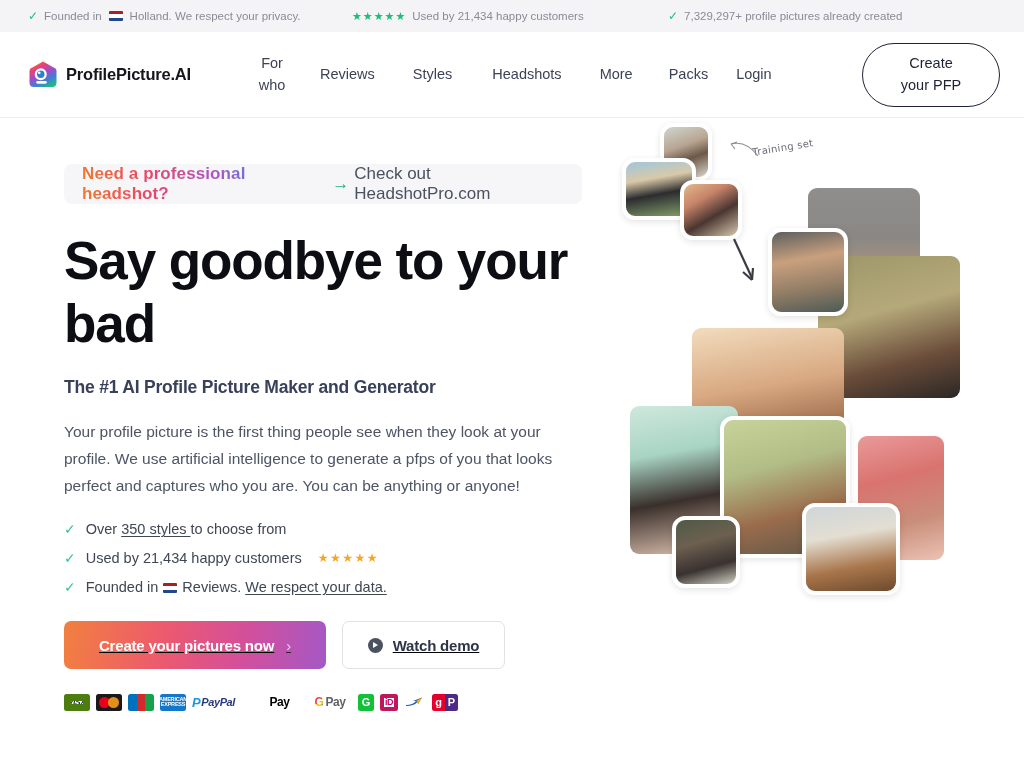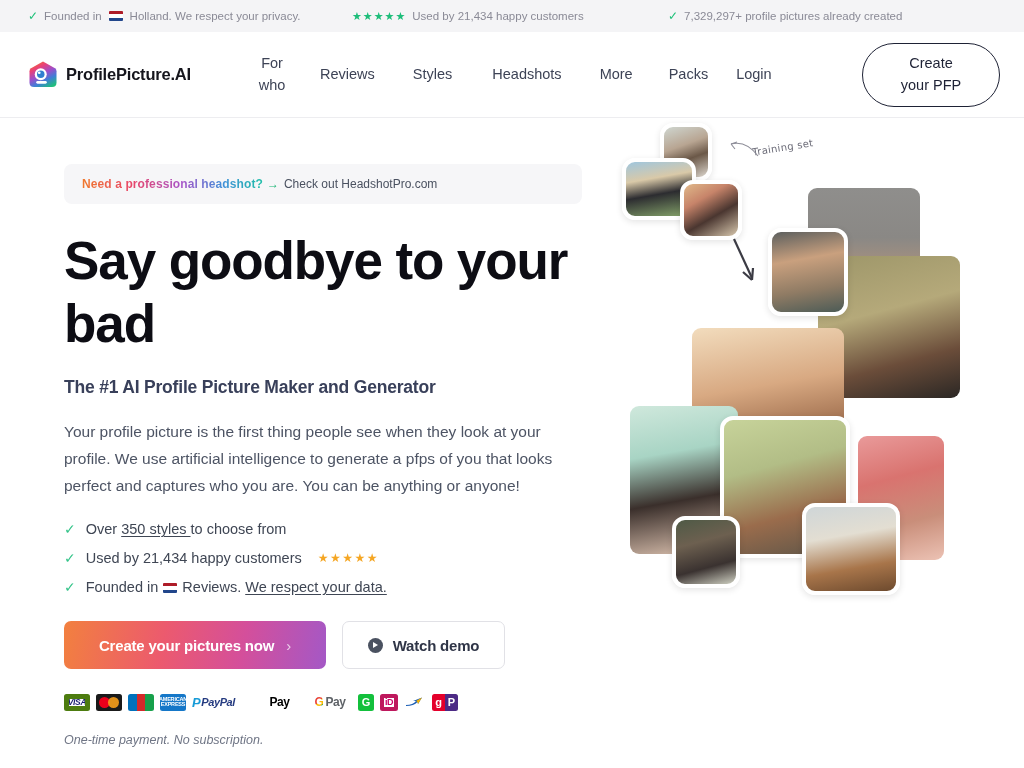--- a/index.html
+++ b/index.html
@@ -126,21 +126,21 @@
   }
 
   .promo-banner {
     background: #f6f6f8;
     border-radius: 8px;
     height: 40px;
     width: 518px;
     display: flex;
     align-items: center;
     padding: 0 18px;
-    font-size: 12px;
+    font-size: 17px;
     cursor: pointer;
   }
   .promo-strong {
     font-weight: bold;
     background: linear-gradient(90deg, #f0792c 0%, #e8456b 28%, #a855c8 55%, #3f8fd8 78%, #1fbfa8 100%);
     -webkit-background-clip: text;
     background-clip: text;
     color: transparent;
     letter-spacing: 0.1px;
   }
@@ -189,20 +189,21 @@
   }
   .feature-check { color: #35c48a; font-size: 14px; line-height: 1; }
   .u-link { text-decoration: underline; color: #3f4654; text-underline-offset: 2px; }
   .stars-amber { color: #f5a623; font-size: 12px; letter-spacing: 1.5px; margin-left: 6px; }
 
   .cta-row {
     margin-top: 26px;
     display: flex;
     align-items: center;
     gap: 16px;
+    text-decoration: underline;
   }
   .btn-primary {
     width: 262px;
     height: 48px;
     border: none;
     border-radius: 7px;
     background: linear-gradient(100deg, #f2803f 0%, #ec5a6e 38%, #d44f9b 68%, #a458c6 100%);
     color: #fff;
     font-size: 15px;
     font-weight: bold;
@@ -261,21 +262,21 @@
     border-radius: 2.5px;
     display: flex;
     align-items: center;
     justify-content: center;
     font-size: 8px;
     font-weight: bold;
     font-family: "Liberation Sans", sans-serif;
     overflow: hidden;
     flex: none;
   }
-  .pay-visa { width: 26px; background: #fff; border: 5px solid #4d7c0f; color: #1a1f71; font-style: italic; font-size: 8.5px; letter-spacing: -0.3px; }
+  .pay-visa { width: 26px; background: #fff; border: 7px solid #4d7c0f; color: #1a1f71; font-style: italic; font-size: 8.5px; letter-spacing: -0.3px; }
   .pay-mc { width: 26px; background: #1a1a1a; position: relative; }
   .pay-mc i { position: absolute; width: 11px; height: 11px; border-radius: 50%; top: 3px; }
   .pay-mc i:nth-child(1) { background: #eb001b; left: 3px; }
   .pay-mc i:nth-child(2) { background: #f79e1b; right: 3px; mix-blend-mode: normal; opacity: .9; }
   .pay-jcb { width: 26px; background: linear-gradient(90deg,#0071bc 33%,#d32a2a 33% 66%,#17a04b 66%); color:#fff; font-size:6px; letter-spacing:-0.2px;}
   .pay-amex { width: 26px; background: #1577c8; color: #fff; font-size: 5.5px; line-height: 1; text-align:center; letter-spacing:-0.2px; }
   .pay-paypal { width: 58px; background: #fff; color: #253b80; font-size: 11px; font-style: italic; justify-content: flex-start; letter-spacing: -0.4px; }
   .pp-mark { color: #179bd7; font-weight: bold; margin-right: 1px; font-size: 13px; }
   .pay-apple { width: 46px; background: #fff; color: #000; font-size: 12px; letter-spacing: -0.4px; gap: 1px; }
   .pay-gpay { width: 44px; background: #fff; color: #5f6368; font-size: 12px; letter-spacing: -0.4px; gap: 2px; }
@@ -470,21 +471,20 @@
             <path d="M2 9 Q9 9 12 5 L9 5 L18 1.5 L14 8 L13.5 6 Q10 10 2 10 Z" fill="#1b5eb5"></path>
             <path d="M12 5 L18 1.5 L14 8 L13.5 6 Z" fill="#f5b400"></path>
           </svg>
       </span>
       <span class="pay pay-gp">
           <span class="gp-red">g</span>
           <span class="gp-purple">P</span>
         </span>
     </div>
 
-    <div class="fineprint">One-time payment. No subscription.</div>
 
   </div>
 
   <div class="collage">
 
     <div class="tile framed" style="left:60px; top:5px; width:52px; height:58px;
                 background:linear-gradient(160deg,#cfd6d0 0%,#b8a592 38%,#6b5848 62%,#dcd6cd 100%);"></div>
     <div class="tile framed" style="left:22px; top:40px; width:74px; height:62px;
                 background:linear-gradient(170deg,#9fc6de 0%,#d9c9a8 32%,#2c2c30 58%,#86a56b 100%);"></div>
     <div class="tile framed" style="left:80px; top:62px; width:62px; height:60px;

